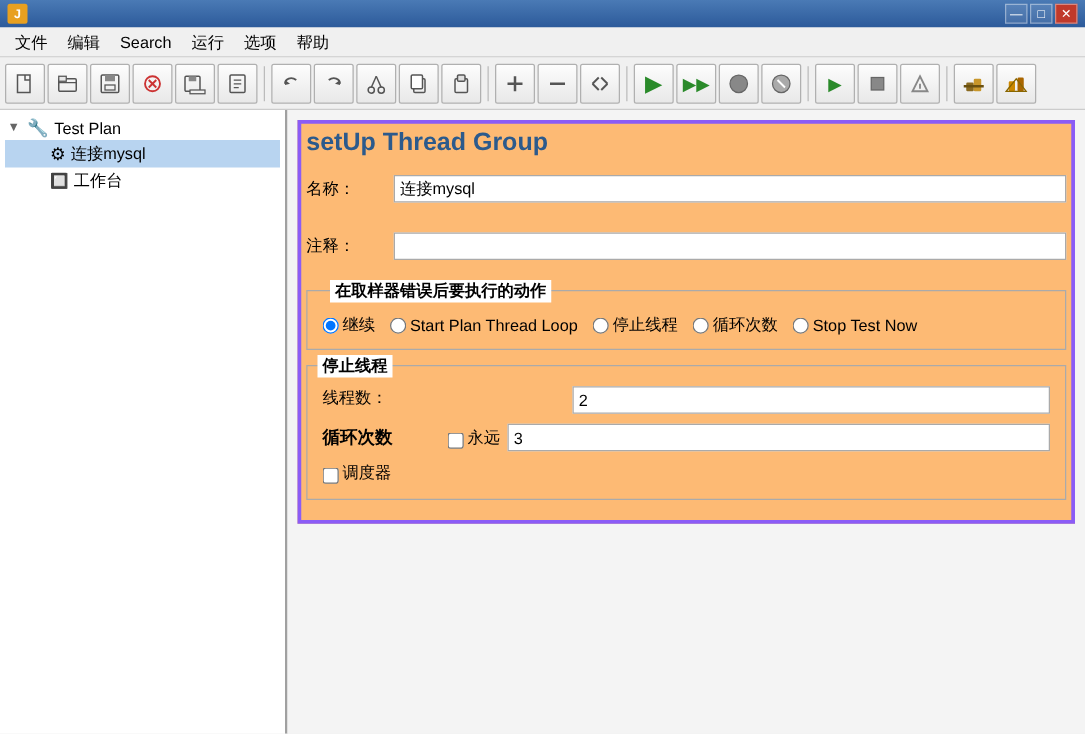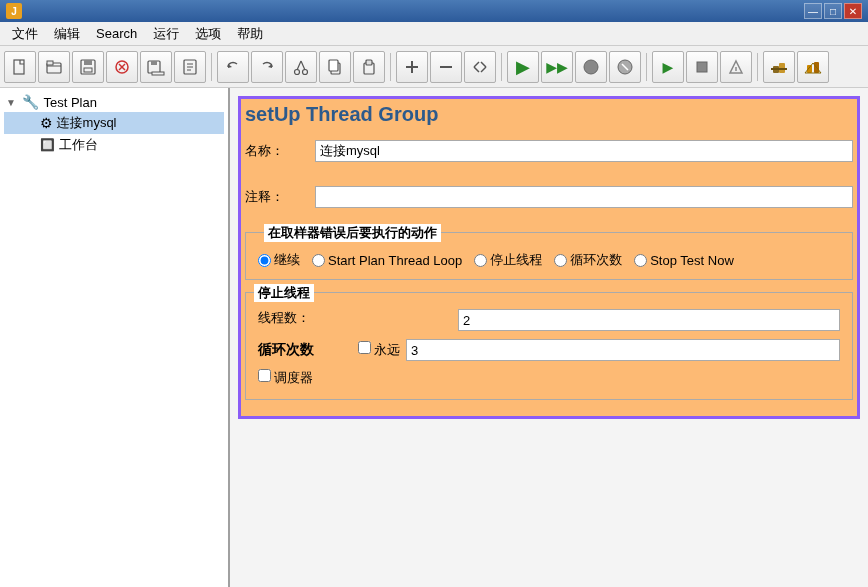--- a/index.html
+++ b/index.html
@@ -253,21 +253,21 @@
       align-items: center;
       margin-bottom: 8px;
     }
     .loop-label {
       min-width: 100px;
       font-size: 14px;
       font-weight: bold;
     }
     .checkbox-label {
       display: flex;
-      align-items: flex-start;
+      align-items: flex-end;
       gap: 3px;
       font-size: 13px;
       margin-right: 6px;
     }
 
     .scheduler-row {
       display: flex;
       align-items: center;
       margin-top: 4px;
     }

